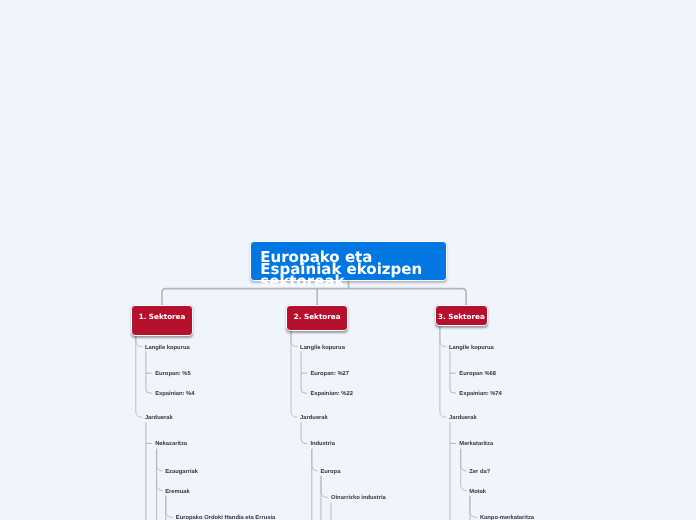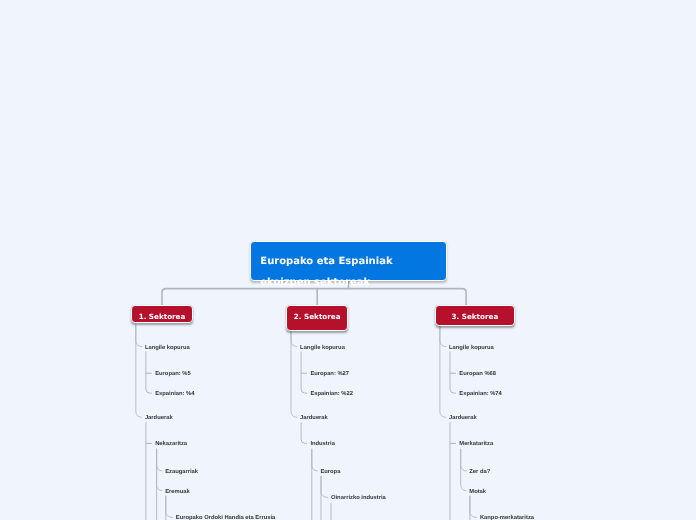--- a/index.html
+++ b/index.html
@@ -3,22 +3,22 @@
 <meta charset="utf-8">
 <style>
   html,body{margin:0;padding:0;}
   body{width:696px;height:520px;background:#f0f4fd;overflow:hidden;
        font-family:"Liberation Sans",sans-serif;
        -webkit-font-smoothing:antialiased;text-rendering:geometricPrecision;}
   #canvas{position:relative;width:696px;height:520px;}
   svg.links{position:absolute;left:0;top:0;width:696px;height:520px;}
   .root-box{position:absolute;background:#0277e2;border-radius:4px;box-sizing:border-box;
      border:1.6px solid #ffffff;box-shadow:0 1.2px 2.2px rgba(0,0,0,.24);}
-  .root-label{position:absolute;left:9.5px;top:9.5px;width:180px;color:#fff;font-size:10px;
-     font-family:"DejaVu Sans",sans-serif;font-weight:bold;line-height:21px;transform:translateZ(0);}
+  .root-label{position:absolute;left:9.5px;top:9.5px;width:180px;color:#fff;font-size:15px;
+     font-family:"DejaVu Sans",sans-serif;font-weight:bold;line-height:12px;transform:translateZ(0);}
   .sec-box{position:absolute;background:#b5102c;border-radius:4px;box-sizing:border-box;
      border:1.9px solid #ffffff;box-shadow:0 1.2px 2.2px rgba(0,0,0,.36);}
   .sec-label{color:#fff;font-size:7.2px;font-family:"DejaVu Sans",sans-serif;font-weight:bold;
      text-align:center;line-height:22.6px;transform:translateZ(0);}
   .leaf{position:absolute;font-size:5.8px;font-family:"Liberation Sans",sans-serif;font-weight:bold;
      color:#2f3542;white-space:nowrap;line-height:8.4px;
      transform:translateZ(0);-webkit-font-smoothing:antialiased;}
 </style>
 </head>
 <body>
@@ -56,42 +56,42 @@
 <path d="M 450.0 422.5 L 450.0 520" fill="none" stroke="#b2b6bf" stroke-width="0.95" stroke-opacity="1.0" stroke-linecap="round"></path>
 <path d="M 450.0 443.4 L 455.6 443.4" fill="none" stroke="#b2b6bf" stroke-width="1.0" stroke-opacity="1.0" stroke-linecap="round"></path>
 <path d="M 460.7 449.2 L 460.7 464.5 C 460.7 468.3 462.3 470.7 466.1 470.9" fill="none" stroke="#b2b6bf" stroke-width="0.88" stroke-opacity="1.0" stroke-linecap="round"></path>
 <path d="M 460.7 449.2 L 460.7 484.2 C 460.7 488.0 462.3 490.4 466.1 490.6" fill="none" stroke="#b2b6bf" stroke-width="0.88" stroke-opacity="1.0" stroke-linecap="round"></path>
 <path d="M 469.9 496.0 L 469.9 520.0" fill="none" stroke="#b2b6bf" stroke-width="0.95" stroke-opacity="1.0" stroke-linecap="round"></path>
 <path d="M 469.9 496.0 L 469.9 511.0 C 469.9 514.8 471.5 517.2 476.7 517.4" fill="none" stroke="#b2b6bf" stroke-width="0.88" stroke-opacity="1.0" stroke-linecap="round"></path>
 </svg>
 <div class="root-box" style="left:249.8px;top:240.5px;width:197.4px;height:40.3px">
  <div class="root-label">Europako eta Espainiak ekoizpen sektoreak</div>
 </div>
-<div class="sec-box" style="left:130.8px;top:305.1px;width:62.4px;height:18px">
+<div class="sec-box" style="left:130.8px;top:305.1px;width:62.4px;height:31px">
       <div class="sec-label">1. Sektorea</div>
     </div>
 <div class="leaf" style="left:144.9px;top:343.6px">Langile kopurua</div>
 <div class="leaf" style="left:144.9px;top:414.3px">Jarduerak</div>
 <div class="leaf" style="left:155.2px;top:370.2px">Europan: %5</div>
 <div class="leaf" style="left:155.2px;top:390.1px">Espainian: %4</div>
 <div class="leaf" style="left:155.2px;top:440.4px">Nekazaritza</div>
 <div class="leaf" style="left:165.2px;top:467.9px">Ezaugarriak</div>
 <div class="leaf" style="left:165.2px;top:487.6px">Eremuak</div>
 <div class="leaf" style="left:175.8px;top:514.4px">Europako Ordoki Handia eta Errusia</div>
 <div class="sec-box" style="left:286.0px;top:305.1px;width:62.4px;height:26px">
       <div class="sec-label">2. Sektorea</div>
     </div>
 <div class="leaf" style="left:300.1px;top:343.6px">Langile kopurua</div>
 <div class="leaf" style="left:300.1px;top:414.3px">Jarduerak</div>
 <div class="leaf" style="left:310.4px;top:370.2px">Europan: %27</div>
 <div class="leaf" style="left:310.4px;top:390.1px">Espainian: %22</div>
 <div class="leaf" style="left:310.4px;top:440.4px">Industria</div>
 <div class="leaf" style="left:320.4px;top:467.9px">Europa</div>
 <div class="leaf" style="left:331.0px;top:494.4px">Oinarrizko industria</div>
-<div class="sec-box" style="left:434.9px;top:305.1px;width:80px;height:20.8px">
+<div class="sec-box" style="left:434.9px;top:305.1px;width:53px;height:20.8px">
       <div class="sec-label">3. Sektorea</div>
     </div>
 <div class="leaf" style="left:449.0px;top:343.6px">Langile kopurua</div>
 <div class="leaf" style="left:449.0px;top:414.3px">Jarduerak</div>
 <div class="leaf" style="left:459.3px;top:370.2px">Europan %68</div>
 <div class="leaf" style="left:459.3px;top:390.1px">Espainian: %74</div>
 <div class="leaf" style="left:459.3px;top:440.4px">Merkataritza</div>
 <div class="leaf" style="left:469.3px;top:467.9px">Zer da?</div>
 <div class="leaf" style="left:469.3px;top:487.6px">Motak</div>
 <div class="leaf" style="left:479.9px;top:514.4px">Kanpo-merkataritza</div>

